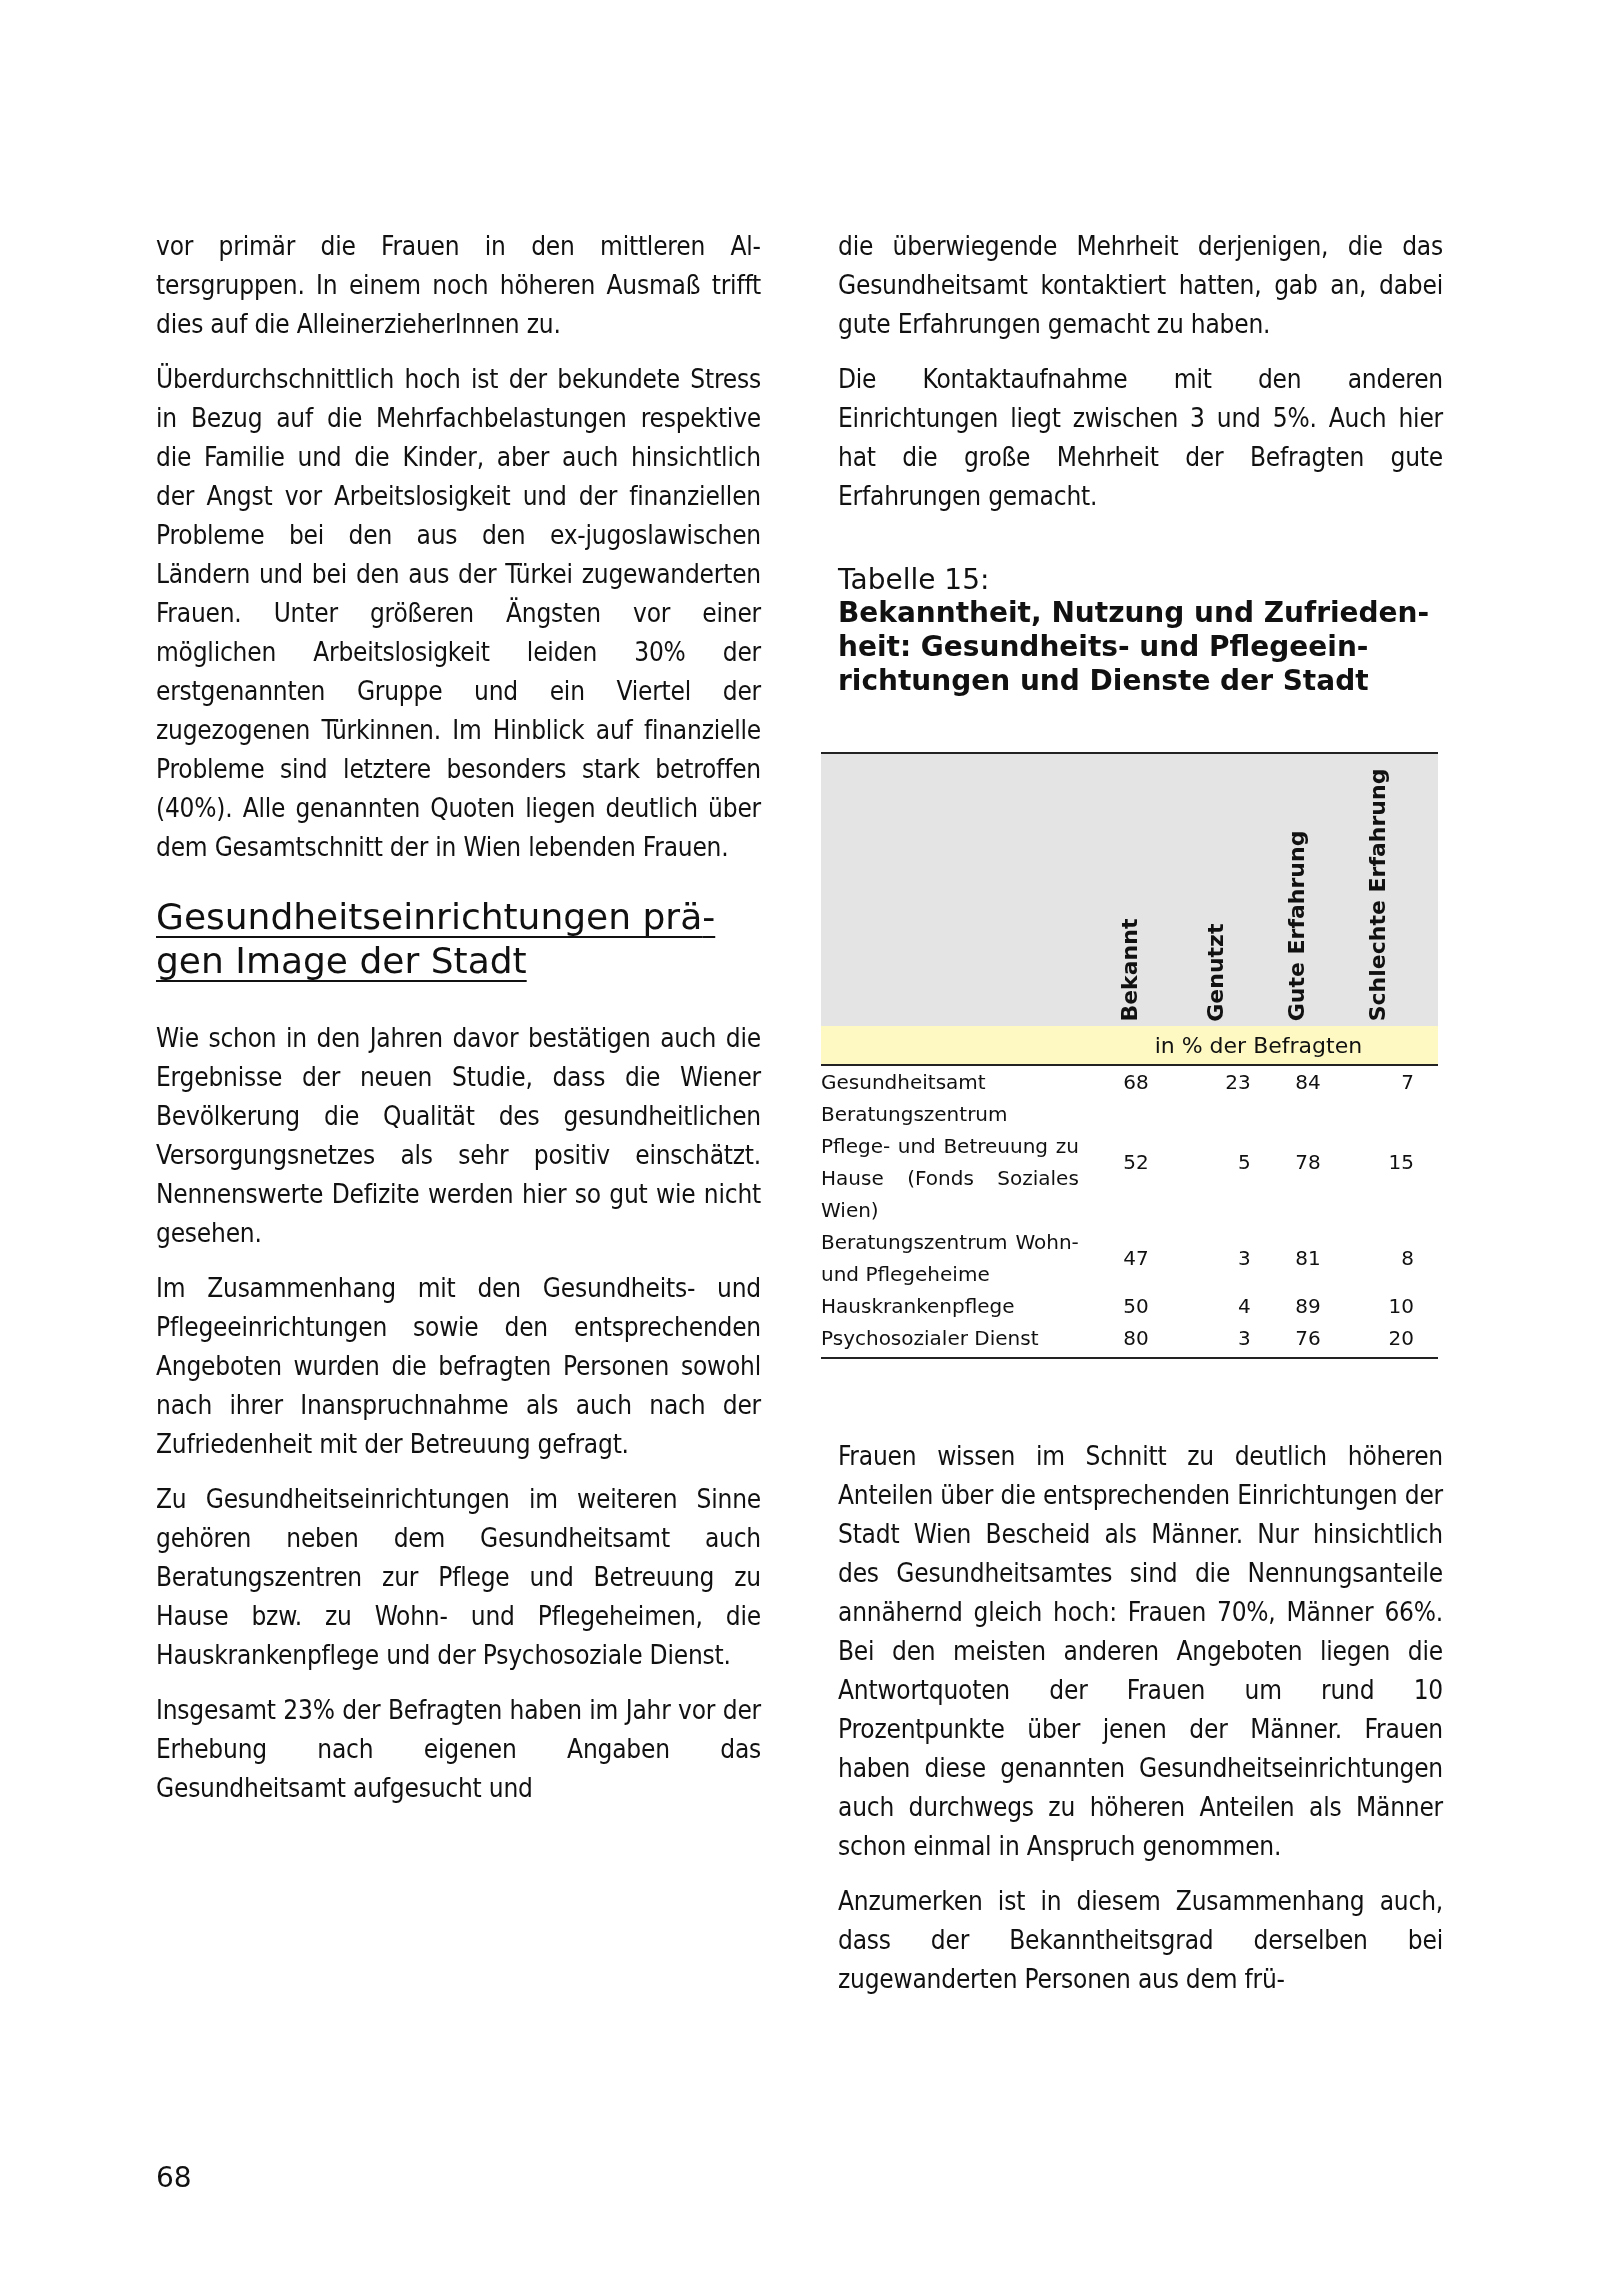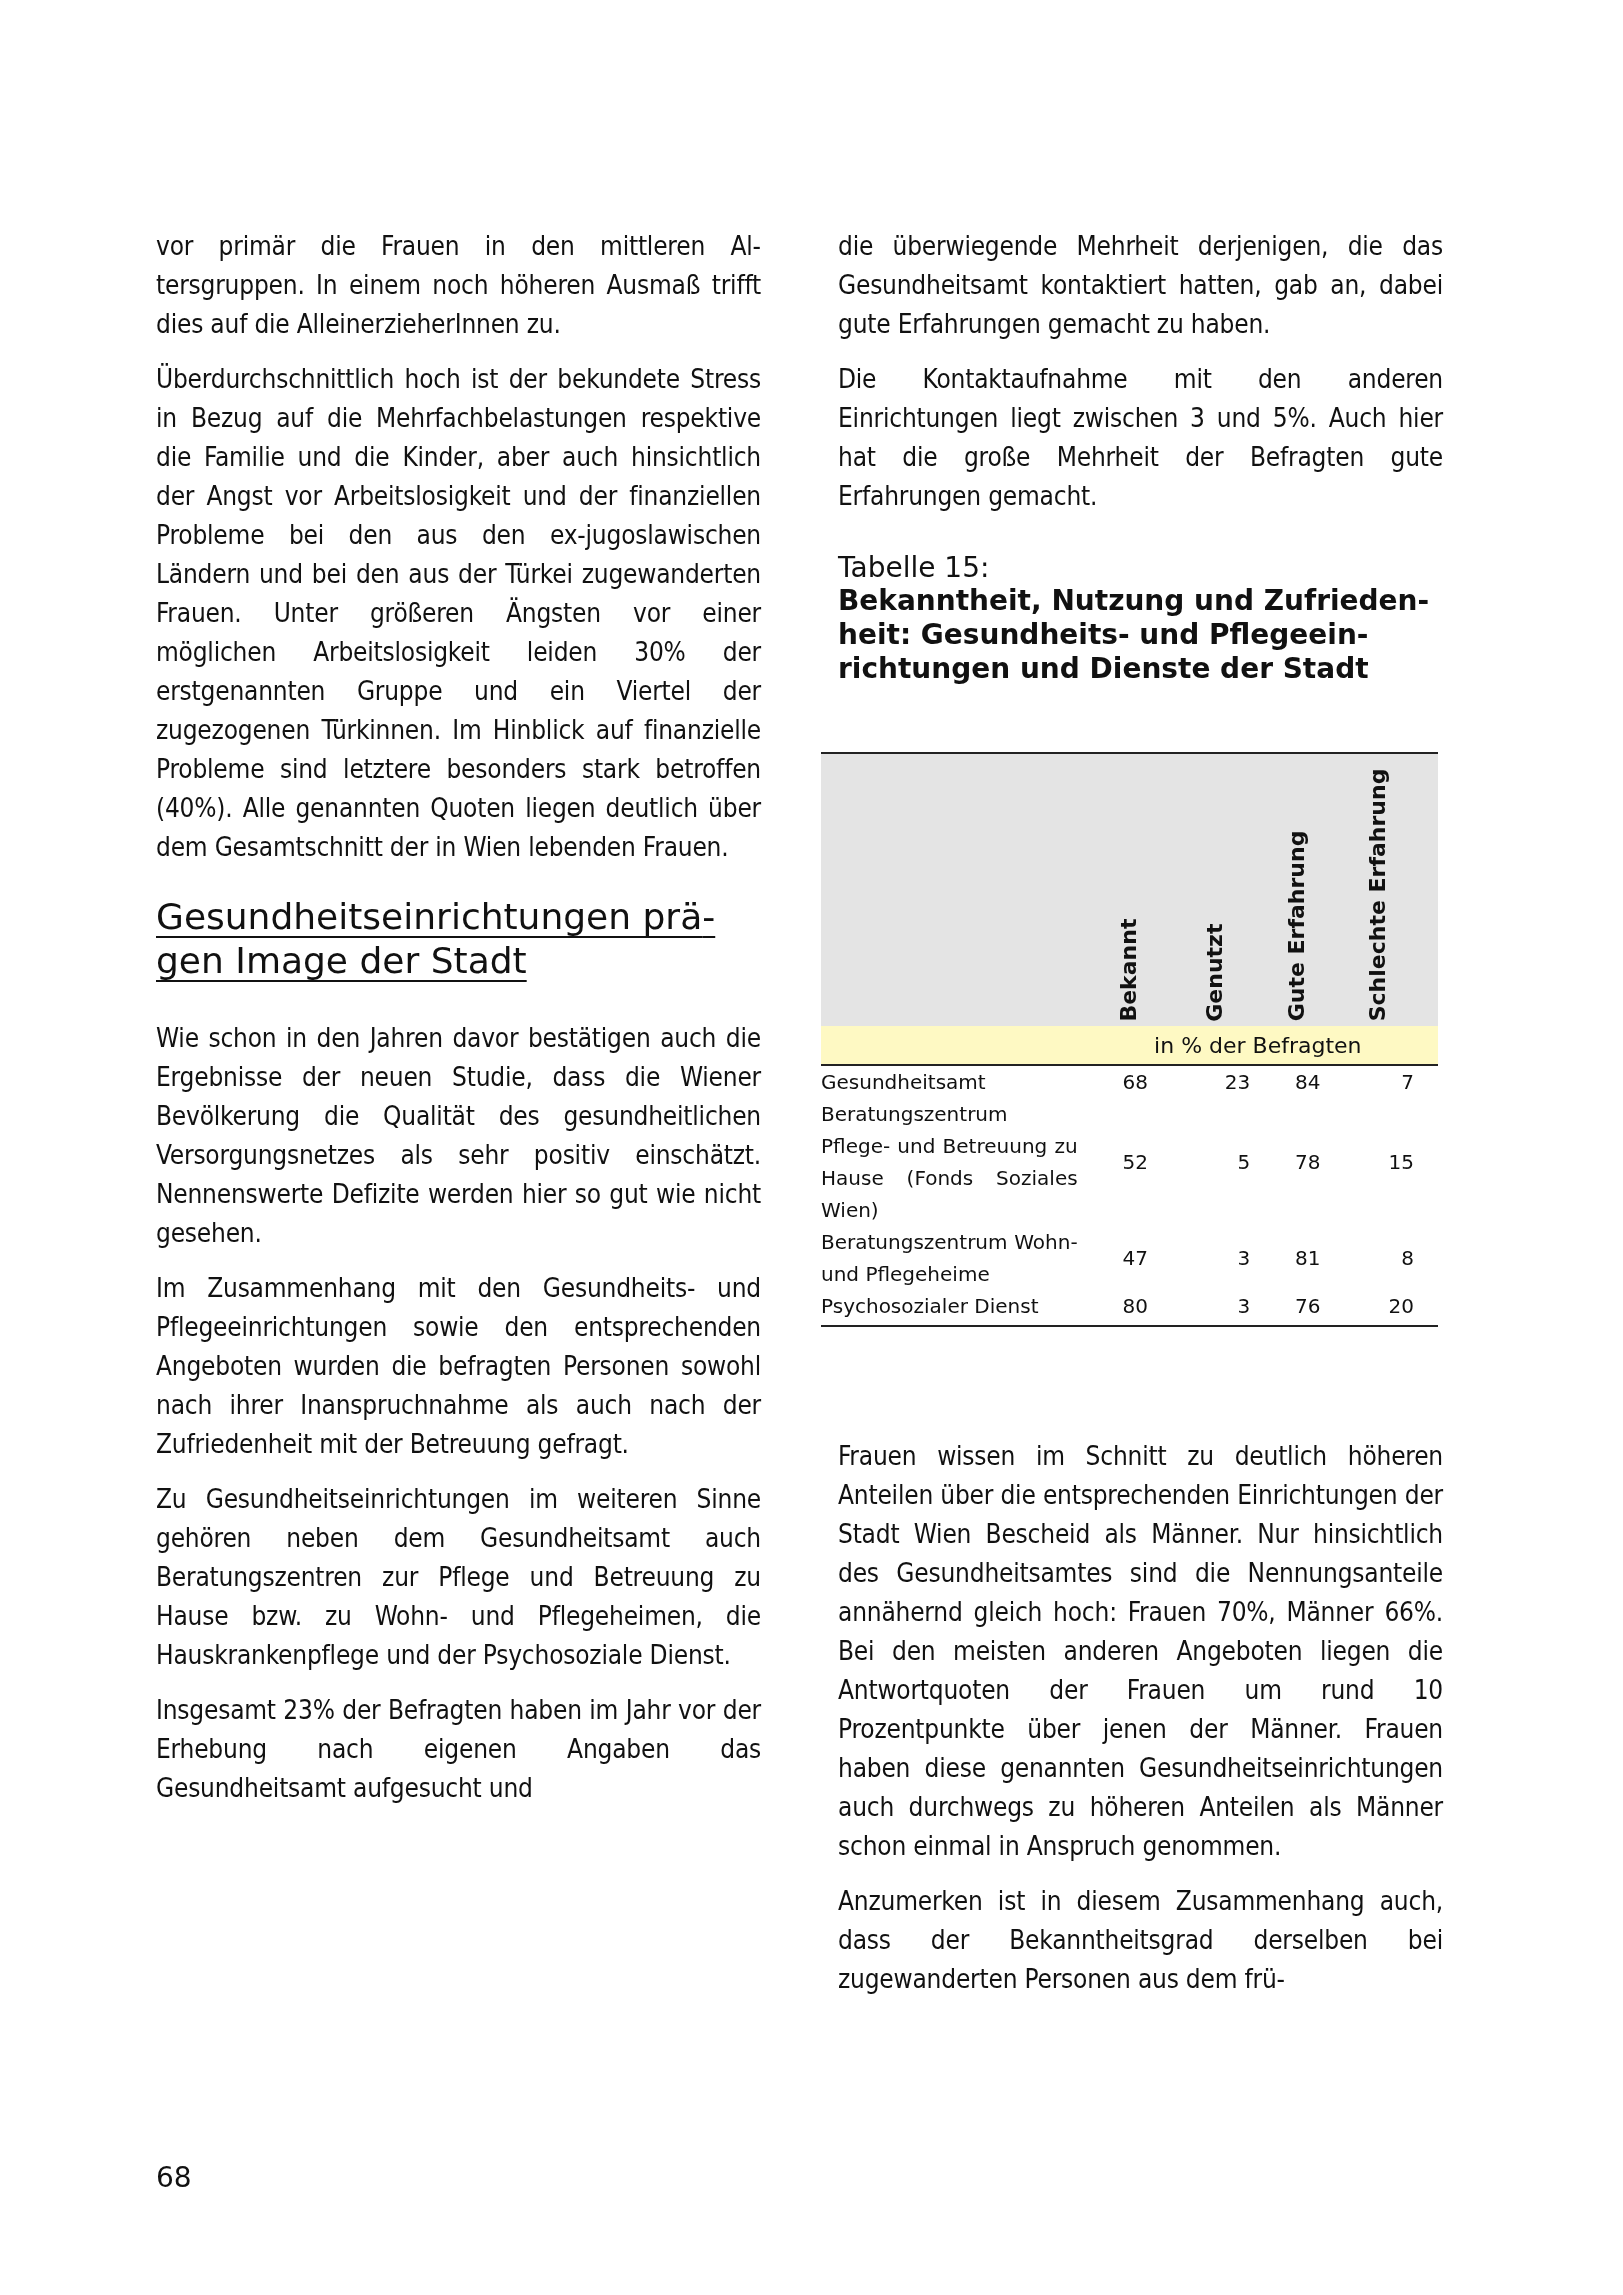--- a/index.html
+++ b/index.html
@@ -17,21 +17,21 @@
     font-stretch: condensed;
     letter-spacing: -0.2px;
   }
   h2.section {
     margin: 28px 0 36px 0;
     font-weight: normal; font-size: 36px; line-height: 44px;
     text-decoration: underline; text-underline-offset: 6.5px;
     text-decoration-thickness: 2.4px;
     width: 560px;
   }
-  .tab-caption { margin-top: 36px; }
+  .tab-caption { margin-top: 48px; }
   .tab-label { font-size: 28px; line-height: 32px; }
   .tab-title { font-size: 28px; line-height: 34px; font-weight: bold; width: 593px; }
   table.data {
     position: absolute; left: 821px; top: 752px; width: 617px;
     border-collapse: collapse; font-size: 20px;
   }
   table.data th, table.data td { padding: 0; }
   .hdr-row td { background: #e4e4e4; height: 271px; border-top: 2.4px solid #222; vertical-align: bottom; }
   .rot {
     writing-mode: vertical-rl; transform: rotate(180deg);
@@ -97,20 +97,27 @@
     <td class="num" style="padding-right:23px">78</td>
     <td class="num" style="padding-right:24px">15</td>
   </tr>
   <tr class="data-row">
     <td class="lab">Beratungszentrum Wohn- und Pflegeheime</td>
     <td class="num c1">47</td>
     <td class="num">3</td>
     <td class="num" style="padding-right:23px">81</td>
     <td class="num" style="padding-right:24px">8</td>
   </tr>
+  <tr class="data-row">
+    <td class="lab">Hauskrankenpflege</td>
+    <td class="num c1">50</td>
+    <td class="num">4</td>
+    <td class="num" style="padding-right:23px">89</td>
+    <td class="num" style="padding-right:24px">10</td>
+  </tr>
   <tr class="data-row last">
     <td class="lab">Psychosozialer Dienst</td>
     <td class="num c1">80</td>
     <td class="num">3</td>
     <td class="num" style="padding-right:23px">76</td>
     <td class="num" style="padding-right:24px">20</td>
   </tr>
 </tbody>
   </table>
 

